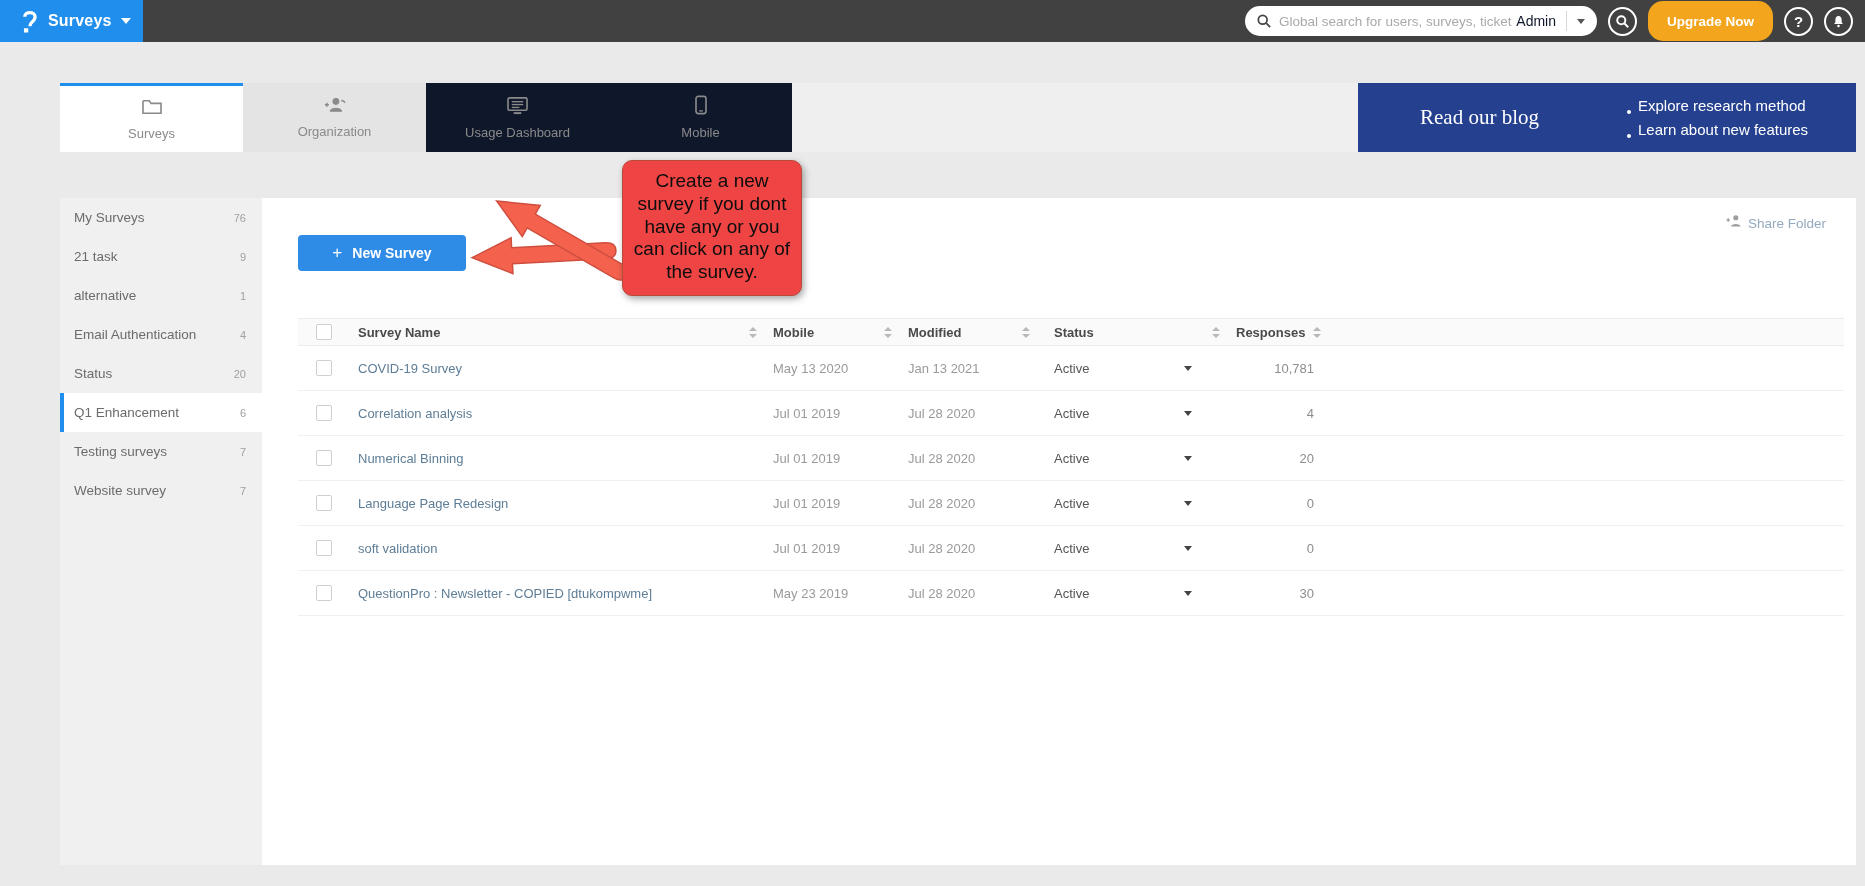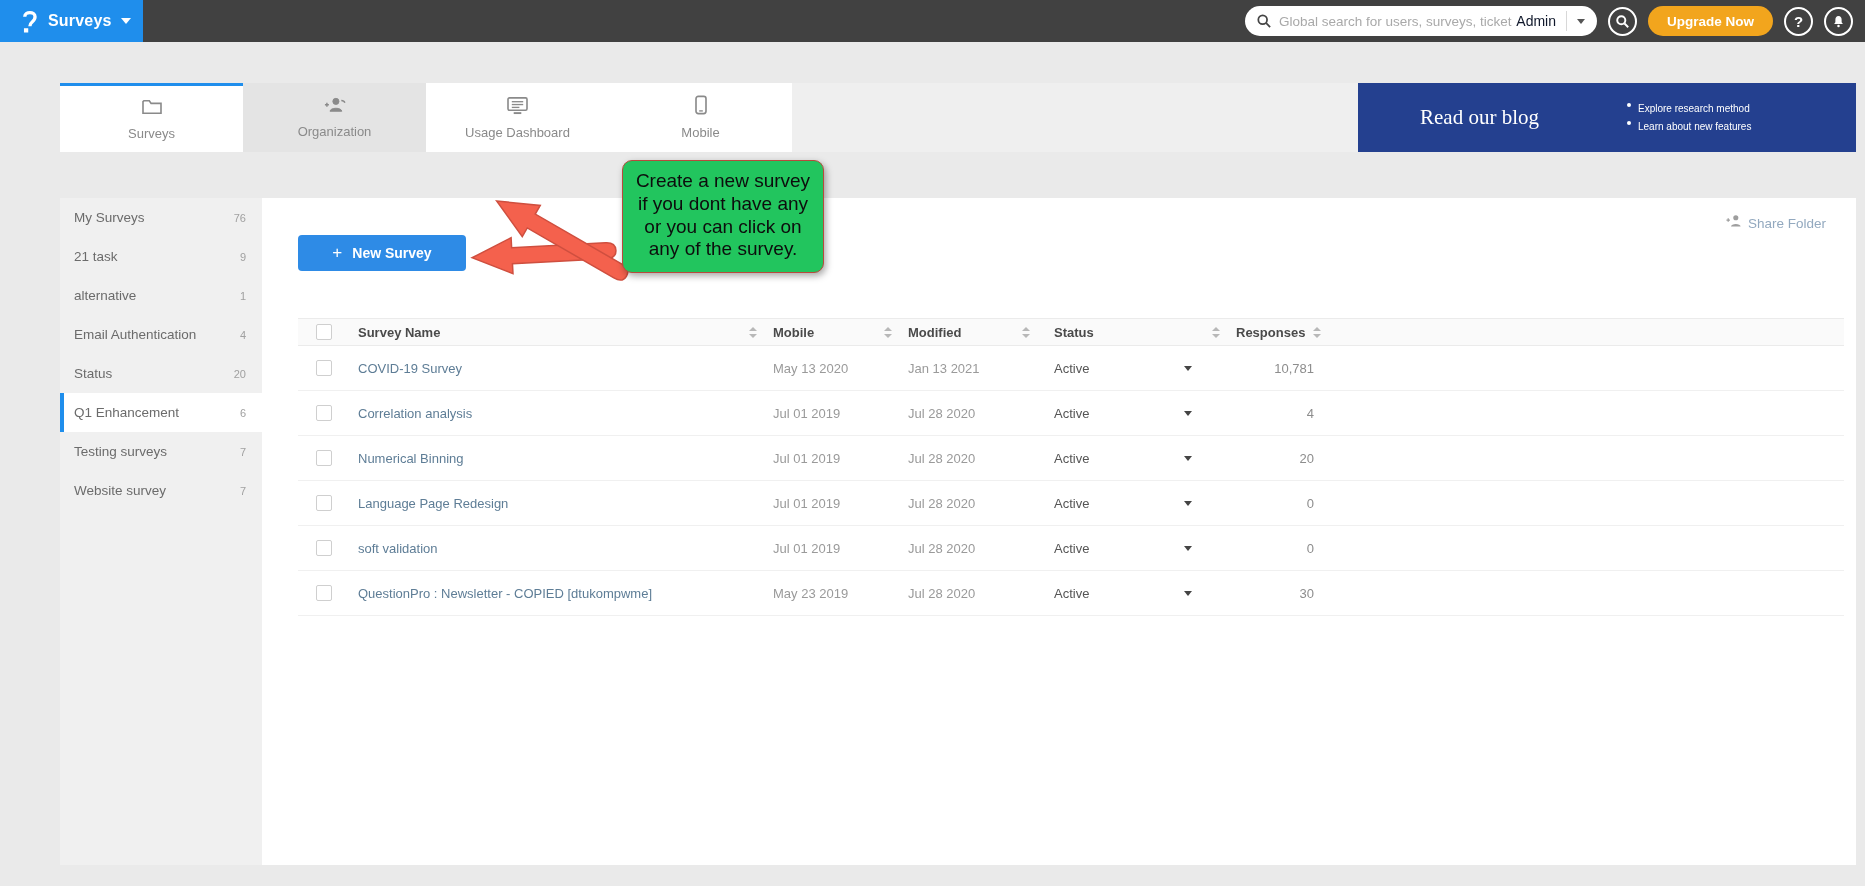--- a/index.html
+++ b/index.html
@@ -12,33 +12,33 @@
   .logo-box .app-label { color:#fff; font-size:16px; font-weight:600; letter-spacing:.2px; }
   .caret-down { width:0; height:0; border-left:5px solid transparent; border-right:5px solid transparent; border-top:6px solid #fff; }
   .top-right { position:absolute; right:12px; top:0; height:42px; display:flex; align-items:center; gap:11px; }
   .search-pill { width:352px; height:30px; background:#fff; border-radius:15px; display:flex; align-items:center; padding:0 12px; }
   .search-pill input { border:none; outline:none; flex:1; font-size:13.5px; color:#444; margin-left:8px; font-family:"Liberation Sans",sans-serif; background:transparent; }
   .search-pill input::placeholder { color:#a9a9a9; }
   .scope { color:#0f172a; font-size:14px; margin:0 10px 0 4px; }
   .pill-divider { width:1px; height:20px; background:#d8d8d8; margin-right:10px; }
   .pill-caret { width:0;height:0;border-left:4px solid transparent;border-right:4px solid transparent;border-top:5px solid #555; }
   .circle-btn { width:29px; height:29px; border:2px solid #fff; border-radius:50%; display:flex; align-items:center; justify-content:center; color:#fff; cursor:pointer; flex:0 0 auto; font-weight:bold; }
-  .upgrade-btn { height:30px; border-radius:15px; background:#f2a51d; color:#fff; font-size:13.5px; font-weight:700; display:flex; align-items:center; padding:0 19px; cursor:pointer; }
+  .upgrade-btn { height:40px; border-radius:15px; background:#f2a51d; color:#fff; font-size:13.5px; font-weight:700; display:flex; align-items:center; padding:0 19px; cursor:pointer; }
 
   
   .tabstrip { margin:41px 9px 0 60px; height:69px; display:flex; }
-  .tab { width:183px; display:flex; flex-direction:column; align-items:center; justify-content:center; gap:7px; color:#8a8a8a; font-size:13px; cursor:pointer; background:#ffffff; }
+  .tab { width:183px; display:flex; flex-direction:column; align-items:center; justify-content:center; gap:7px; color:#8a8a8a; font-size:13px; cursor:pointer; background:#0f172a; }
   .tab svg { stroke:#8a8a8a; }
   .tab.active { background:#fff; border-top:3px solid #1f8eec; padding-top:0; }
   .tab.shade { background:#e4e4e4; }
   .tab-filler { flex:1; background:#efefef; }
   .promo { width:498px; background:#24408f; color:#fff; display:flex; align-items:center; }
   .promo-title { font-size:21px; margin-left:62px; cursor:pointer;font-family:Liberation Serif, serif; }
   .promo-bullets { list-style:none; margin-left:88px; display:flex; flex-direction:column; gap:7px; }
-  .promo-bullets li { font-size:10px; display:flex; align-items:flex-start; gap:7px; cursor:pointer; }
+  .promo-bullets li { font-size:15px; display:flex; align-items:flex-end; gap:7px; cursor:pointer; }
   .promo-bullets li::before { content:""; width:4px; height:4px; border-radius:50%; background:#fff; flex:0 0 auto; }
 
   
   .panel { margin:46px 9px 0 60px; height:667px; display:flex; background:#fff; }
   .sidebar { width:202px; background:#f0f0f0; flex:0 0 auto; }
   .sitem { height:39px; display:flex; align-items:center; padding:0 16px 0 14px; cursor:pointer; }
   .sitem .slabel { flex:1; color:#6b6b6b; font-size:13.5px; }
   .sitem .scount { color:#a0a0a0; font-size:11px; }
   .sitem.active { background:#fff; border-left:4px solid #1f8eec; padding-left:10px; }
 
@@ -65,21 +65,21 @@
   .sort i.dn { border-top:4px solid #b8b8b8; }
   .cbwrap { display:flex; justify-content:center; }
   .cb { width:16px; height:16px; border:1px solid #cfcfcf; border-radius:2px; background:#fff; cursor:pointer; }
   .cell { padding-left:8px; color:#9a9a9a; }
   .name-cell a { color:#5e7d96; text-decoration:none; cursor:pointer; }
   .status-cell { padding-left:16px; color:#555; display:flex; align-items:center; }
   .status-caret { margin-left:auto; margin-right:36px; width:0; height:0; border-left:4.5px solid transparent; border-right:4.5px solid transparent; border-top:5.5px solid #444; cursor:pointer; }
   .resp-cell { text-align:right; padding-right:24px; color:#8d8d8d; }
 
   
-  .callout { position:absolute; left:622px; top:160px; width:202px; z-index:60; background:#22c55e; border:1px solid #b84a3c; border-radius:10px; box-shadow:2px 3px 7px rgba(0,0,0,.35); padding:9px 6px 11px; text-align:center; font-size:19px; line-height:1.2; color:#0d0d0d; }
+  .callout { position:absolute; left:622px; top:160px; width:180px; z-index:60; background:#ef4444; border:1px solid #b84a3c; border-radius:10px; box-shadow:2px 3px 7px rgba(0,0,0,.35); padding:9px 6px 11px; text-align:center; font-size:19px; line-height:1.2; color:#0d0d0d; }
   .arrow { position:absolute; z-index:59; }
   .arrow1 { left:468px; top:234px; transform:rotate(-3deg); }
   .arrow2 { left:472px; top:258px; transform-origin:100% 50%; transform:rotate(30deg); }
 </style>
 </head>
 <body>
 
 <div class="topbar">
   <div class="logo-box">
     <span style="display:flex;">

